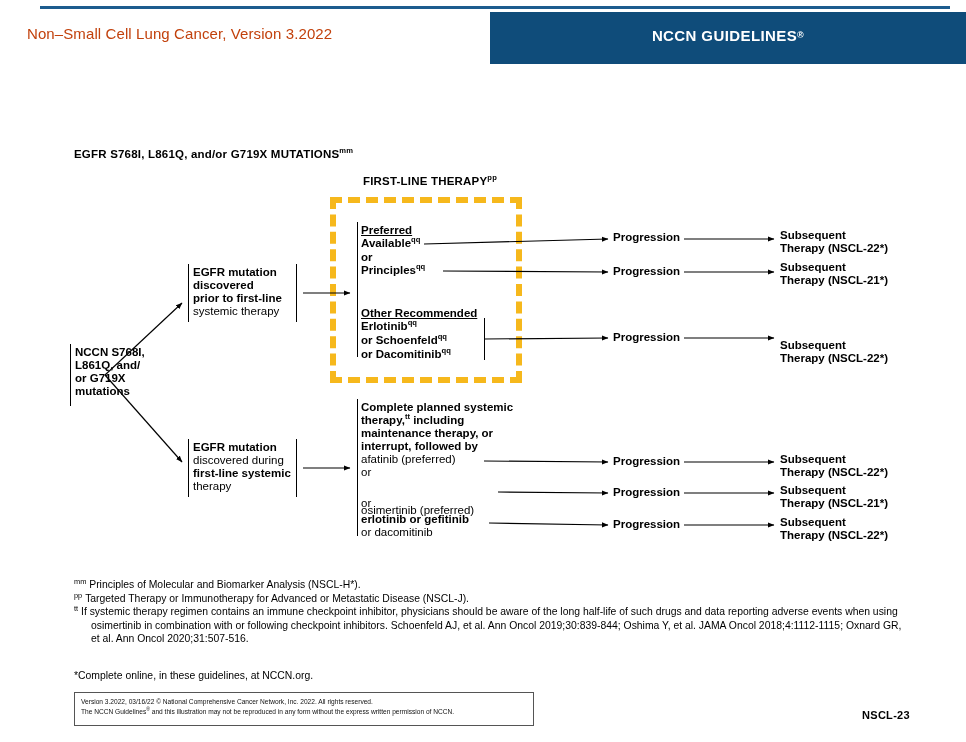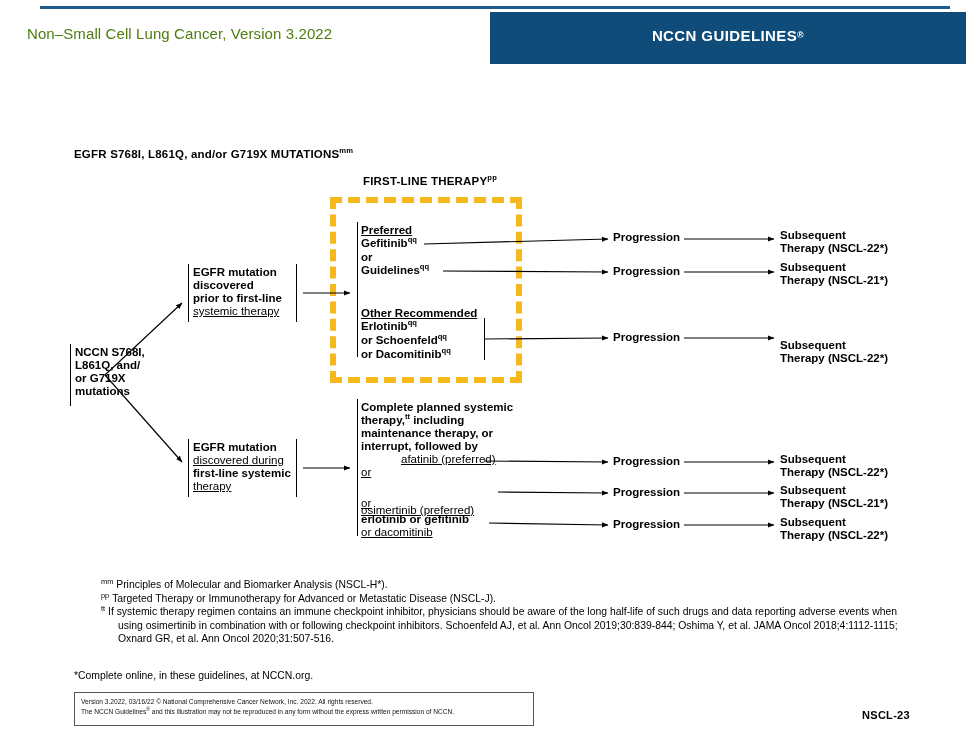--- a/index.html
+++ b/index.html
@@ -17,44 +17,44 @@
   .hdr-rule{position:absolute;left:40px;top:6px;width:910px;height:3px;background:#1d5c8e;}
   .hdr-blue{position:absolute;left:490px;top:12px;width:476px;height:52px;background:#0f4c7a;}
   .hdr-blue-txt{
     position:absolute;left:0;top:0;width:476px;height:46px;
     display:flex;align-items:center;justify-content:center;
     color:#fff;font-size:15px;font-weight:bold;letter-spacing:.4px;
   }
   .hdr-blue-txt sup{font-size:9px;vertical-align:super;}
   .hdr-title{
     position:absolute;left:27px;top:25px;
-    font-size:15px;color:#4d7c0f;letter-spacing:.1px;white-space:nowrap;
+    font-size:15px;color:#c2410c;letter-spacing:.1px;white-space:nowrap;
   }
 
   
   .dg{position:absolute;left:0;top:0;width:966px;height:742px;pointer-events:none;}
   .lbl{position:absolute;font-size:11.5px;line-height:13.4px;font-weight:bold;white-space:pre;}
-  .lbl.reg{font-weight:normal;text-decoration:underline;}
+  .lbl.reg{font-weight:normal;}
   .lbl sup{font-size:7.6px;vertical-align:super;line-height:0;}
   .it{}
 
   .sec-title{position:absolute;font-size:11.5px;font-weight:bold;letter-spacing:.2px;}
   .sec-title sup{font-size:7.6px;vertical-align:super;line-height:0;}
 
   
   .vrule{position:absolute;width:1px;background:#000;}
 
   
   .goldbox{
     position:absolute;
     border:6px dashed #f6b81c;
     box-sizing:border-box;
   }
   .fnwrap{position:absolute;left:74px;top:578px;width:830px;}
-  .fnrow{position:relative;font-size:10.4px;line-height:13.6px;padding-left:0;margin-left:27px;}
+  .fnrow{position:relative;font-size:10.4px;line-height:13.6px;padding-left:0;}
   .fnrow sup{font-size:7.4px;vertical-align:super;line-height:0;}
   .fn-hang{display:block;padding-left:17px;text-indent:-17px;}
 
   .avail{position:absolute;left:74px;top:670px;font-size:10.4px;}
 
   .copybox{
     position:absolute;left:74px;top:692px;width:460px;height:34px;
     border:1px solid #555;box-sizing:border-box;padding:4px 6px;
   }
   .copyline{font-size:6.6px;line-height:9.6px;color:#111;white-space:nowrap;}
@@ -104,37 +104,37 @@
   <div class="vrule" style="left:188px;top:439px;height:58px;"></div>
   <div class="vrule" style="left:296px;top:439px;height:58px;"></div>
   <div class="lbl" style="left:193px;top:441px;"><span class="it">EGFR mutation</span></div>
   <div class="lbl reg" style="left:193px;top:454px;"><span>discovered during</span></div>
   <div class="lbl" style="left:193px;top:467px;"><span>first-line systemic</span></div>
   <div class="lbl reg" style="left:193px;top:480px;"><span>therapy</span></div>
 
   <div class="vrule" style="left:357px;top:222px;height:135px;"></div>
 
   <div class="lbl" style="left:361px;top:224px;text-decoration:underline;"><span>Preferred</span></div>
-  <div class="lbl" style="left:361px;top:237px;"><span>Gefitinib</span><sup>qq</sup></div>
+  <div class="lbl" style="left:361px;top:237px;"><span>Available</span><sup>qq</sup></div>
   <div class="lbl" style="left:361px;top:251px;"><span>or</span></div>
-  <div class="lbl" style="left:361px;top:264px;"><span>Guidelines</span><sup>qq</sup></div>
+  <div class="lbl" style="left:361px;top:264px;"><span>Principles</span><sup>qq</sup></div>
 
   <div class="lbl" style="left:361px;top:307px;text-decoration:underline;"><span>Other Recommended</span></div>
   <div class="lbl" style="left:361px;top:320px;"><span>Erlotinib</span><sup>qq</sup></div>
   <div class="lbl" style="left:361px;top:334px;"><span>or Schoenfeld</span><sup>qq</sup></div>
   <div class="lbl" style="left:361px;top:348px;"><span>or Dacomitinib</span><sup>qq</sup></div>
 
   <div class="vrule" style="left:484px;top:318px;height:42px;"></div>
 
   <div class="vrule" style="left:357px;top:399px;height:137px;"></div>
   <div class="lbl" style="left:361px;top:401px;"><span>Complete planned systemic</span></div>
   <div class="lbl" style="left:361px;top:414px;"><span>therapy,</span><sup>tt</sup><span> including</span></div>
   <div class="lbl" style="left:361px;top:427px;"><span>maintenance therapy, or</span></div>
   <div class="lbl" style="left:361px;top:440px;"><span>interrupt, followed by</span></div>
-  <div class="lbl reg" style="left:361px;top:453px;margin-left:40px;"><span>afatinib (preferred)</span></div>
+  <div class="lbl reg" style="left:361px;top:453px;"><span>afatinib (preferred)</span></div>
   <div class="lbl reg" style="left:361px;top:466px;"><span>or</span></div>
   <div class="lbl reg" style="left:361px;top:484px;margin-top:20px;"><span>osimertinib (preferred)</span></div>
   <div class="lbl reg" style="left:361px;top:497px;"><span>or</span></div>
   <div class="lbl" style="left:361px;top:513px;"><span>erlotinib or gefitinib</span></div>
   <div class="lbl reg" style="left:361px;top:526px;"><span>or dacomitinib</span></div>
 
   <div class="lbl" style="left:613px;top:231px;"><span>Progression</span></div>
   <div class="lbl" style="left:613px;top:265px;"><span>Progression</span></div>
   <div class="lbl" style="left:613px;top:331px;"><span>Progression</span></div>
   <div class="lbl" style="left:613px;top:455px;"><span>Progression</span></div>

